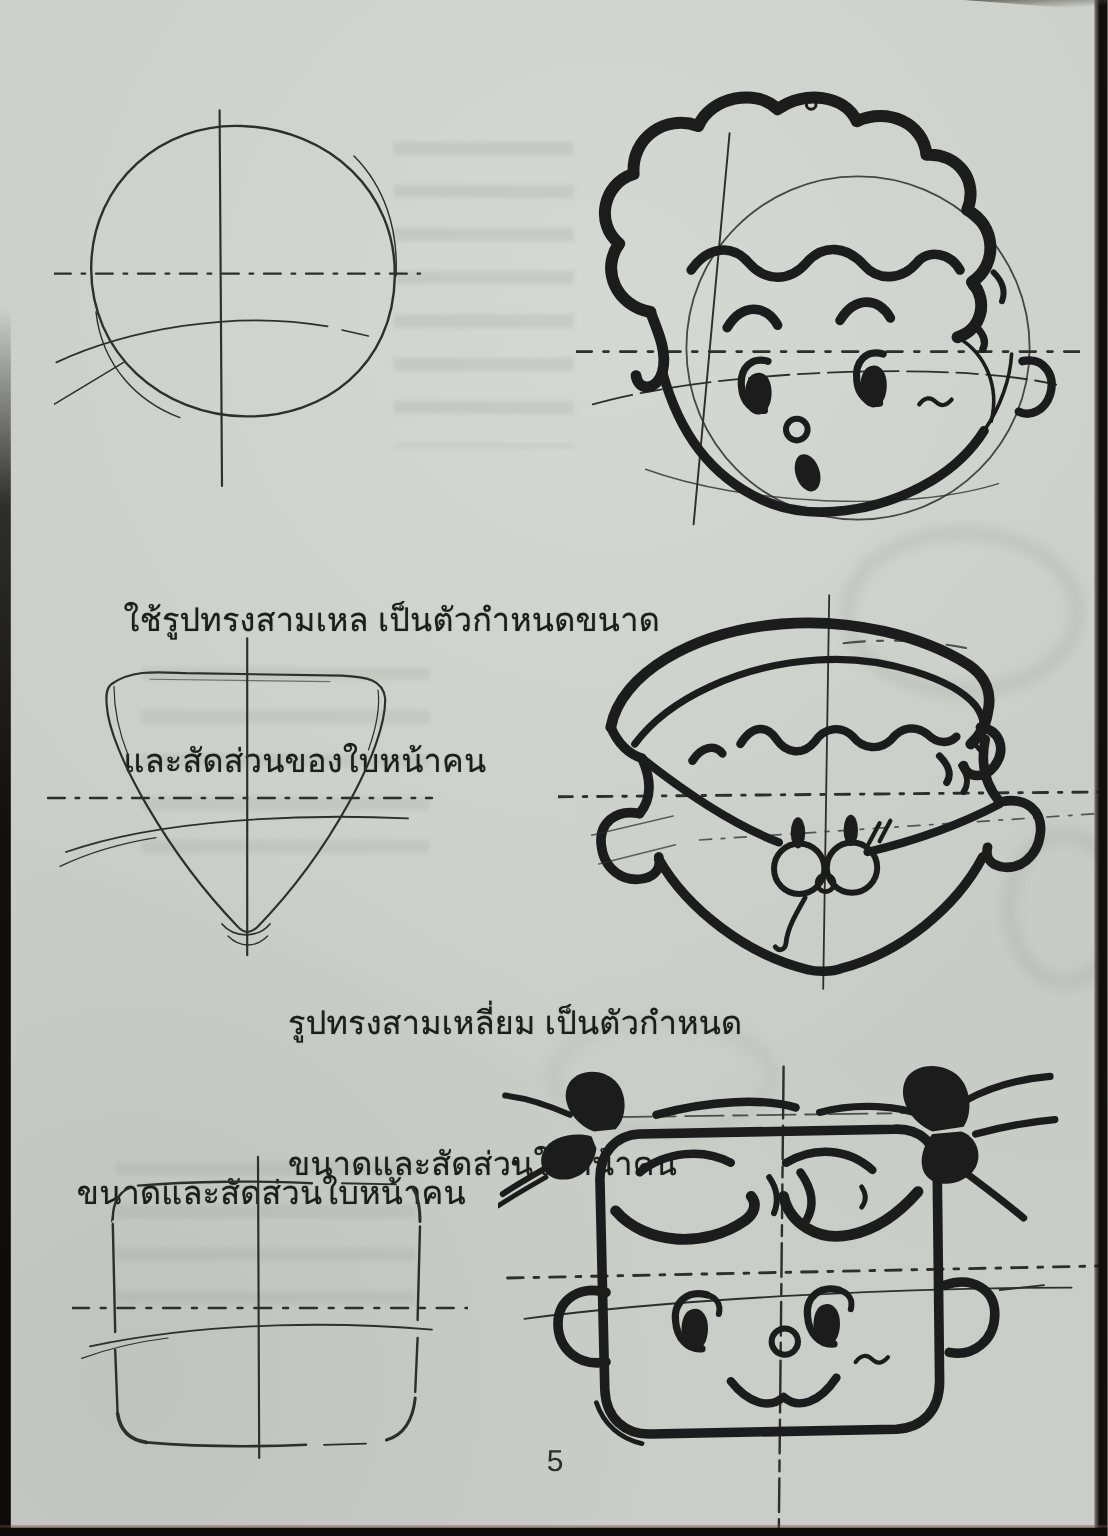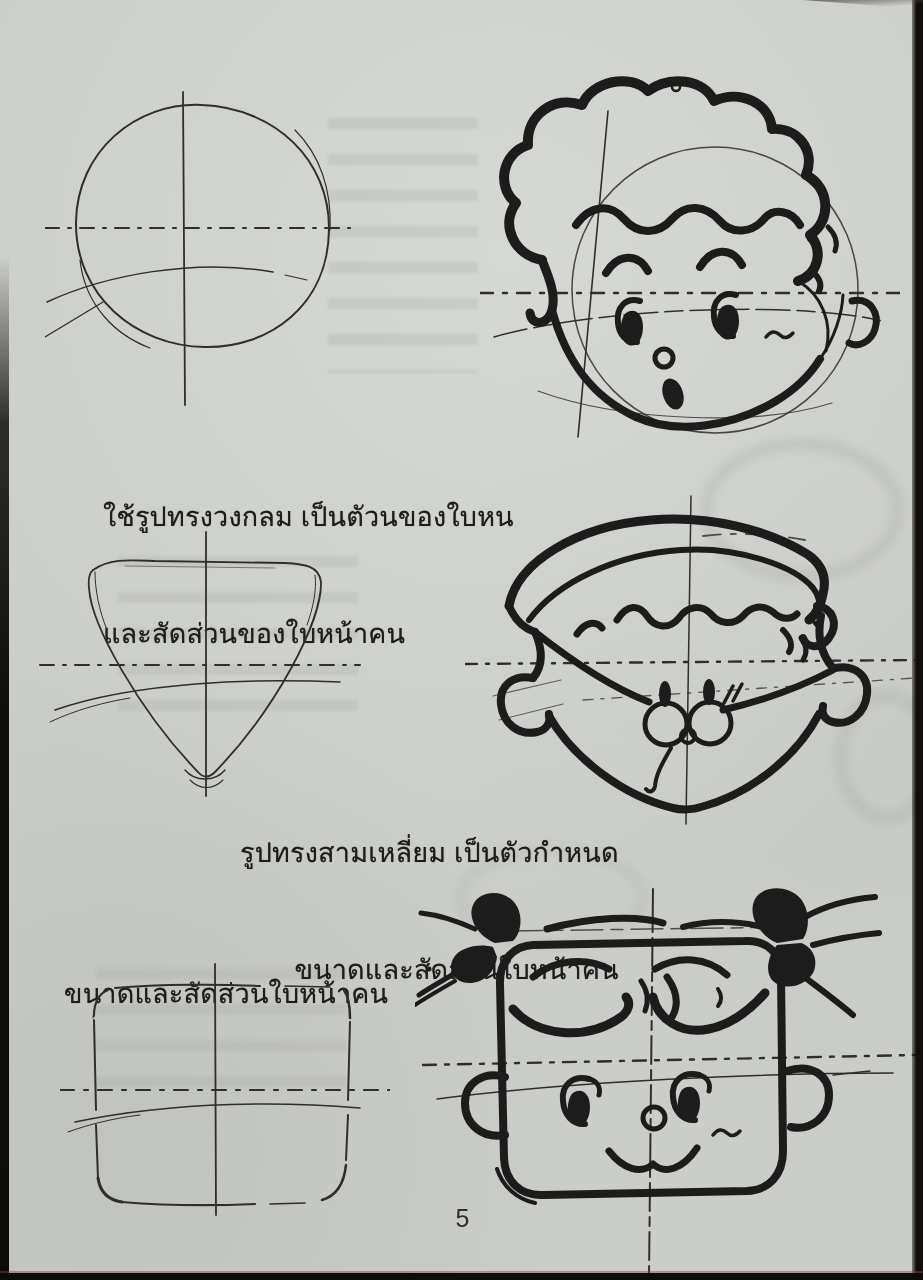--- a/index.html
+++ b/index.html
@@ -91,21 +91,21 @@
       <path class="ink" stroke-width="6" d="M256,220 C242,216 232,226 234,242 C235,254 243,262 253,261"></path>
       <path class="fill" d="M242,232 C250,226 259,232 259,246 C259,260 251,268 243,263 C235,258 235,238 242,232 Z"></path>
       <circle class="ink" stroke-width="5" cx="184" cy="283" r="9"></circle>
       <ellipse class="fill" cx="193" cy="319" rx="10" ry="16" transform="rotate(-18 193 319)"></ellipse>
       <path class="ink" stroke-width="3.5" d="M286,262 Q293,253 300,260 Q306,266 313,258"></path>
       <path class="ink" stroke-width="7" d="M372,226 C390,222 400,238 395,254 C391,267 378,273 369,268"></path>
     </svg>
   </div>
 
   <div class="caption" style="left:103px;top:420px;">
-    <span>ใช้รูปทรงวงกลม เป็นตัวนของใบหน</span>
+    <span>ใช้รูปทรงสามเหล เป็นตัวกำหนดขนาด</span>
     <span>และสัดส่วนของใบหน้าคน</span>
   </div>
 
   <div class="fig" style="left:35px;top:530px;width:330px;height:270px;">
     <svg viewBox="0 0 330 270">
       <path class="sk" stroke-width="1.8" d="M171,2 L171,266"></path>
       <path class="sk" stroke-width="1.8" d="M58,40 C75,28 95,30 120,31 L250,33 C270,34 284,36 286,52 C287,92 240,180 180,242 C174,248 168,248 163,242 C105,182 56,95 54,58 C53,48 54,43 58,40"></path>
       <path class="sk" stroke-width="1" d="M60,42 C60,60 64,80 72,100"></path>
       <path class="sk" stroke-width="1" d="M280,45 C282,60 278,78 272,95"></path>
       <path class="sk" stroke-width=".9" opacity=".6" d="M90,36 L240,38"></path>
@@ -145,21 +145,21 @@
       <ellipse class="fill" cx="244" cy="202" rx="6" ry="13"></ellipse>
       <circle class="ink" stroke-width="4" cx="223" cy="246" r="7"></circle>
       <path class="ink" stroke-width="3.5" d="M268,196 L259,213"></path>
       <path class="ink" stroke-width="3.5" d="M277,194 L268,211"></path>
       <path class="ink" stroke-width="4" d="M206,258 C198,272 191,284 190,296 C189,302 184,303 181,299"></path>
       <path class="sk" stroke-width="1.2" opacity=".7" d="M28,206 L96,190"></path>
       <path class="sk" stroke-width="1.2" opacity=".7" d="M34,230 L98,214"></path>
     </svg>
   </div>
 
-  <div class="caption" style="left:240px;top:756px;text-align:right;">
+  <div class="caption" style="left:240px;top:756px;">
     <span>รูปทรงสามเหลี่ยม เป็นตัวกำหนด</span>
     <span>ขนาดและสัดส่วนใบหน้าคน</span>
   </div>
 
   <div class="caption" style="left:64px;top:897px;">
     <span>ขนาดและสัดส่วนใบหน้าคน</span>
   </div>
 
   <div class="fig" style="left:60px;top:960px;width:330px;height:260px;">
     <svg viewBox="0 0 330 260">

